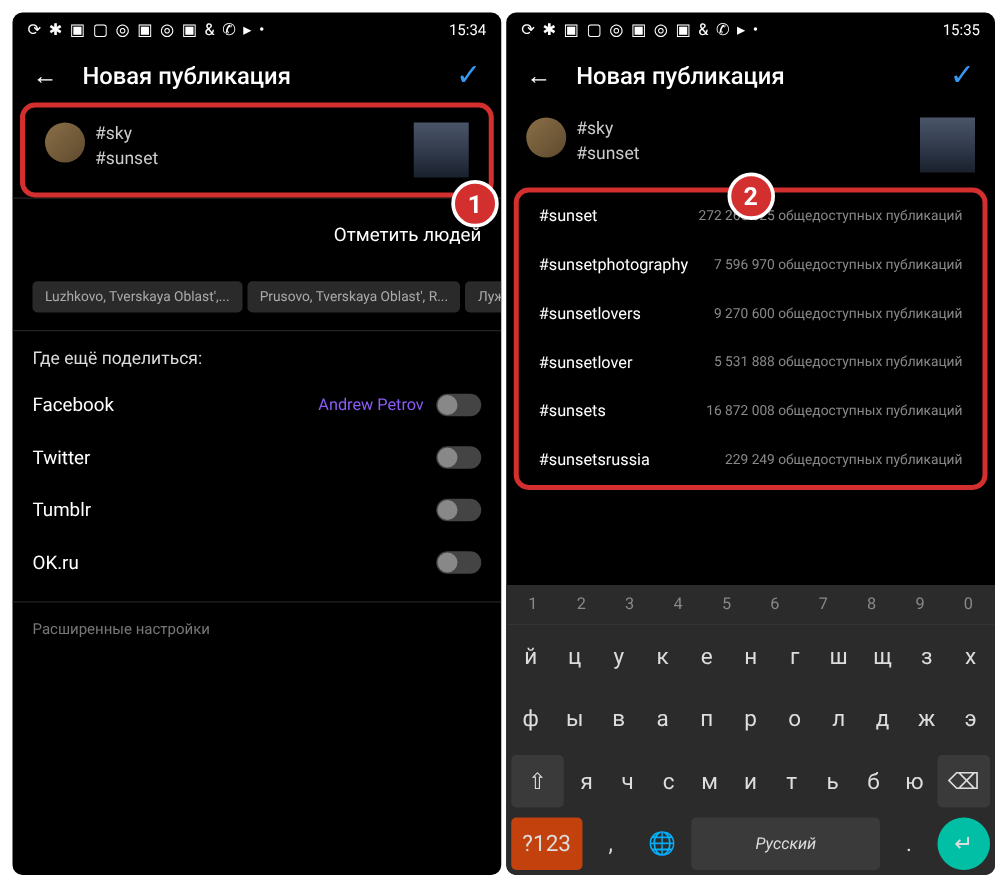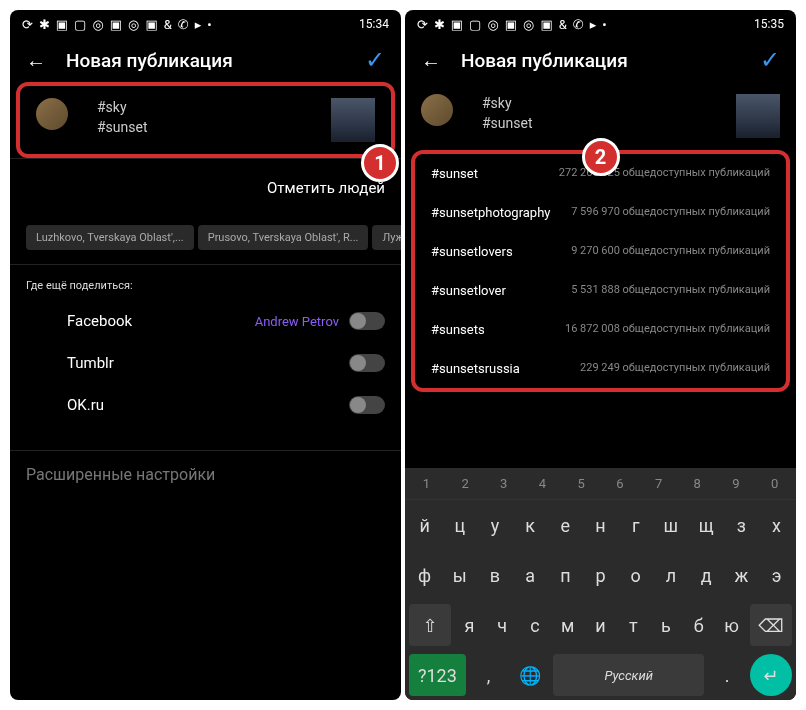--- a/index.html
+++ b/index.html
@@ -5,45 +5,45 @@
 * { margin: 0; padding: 0; box-sizing: border-box; }
 body { background: #fff; font-family: -apple-system, Roboto, Arial, sans-serif; display: flex; padding: 10px; gap: 4px; }
 .phone { width: 393px; height: 690px; background: #000; border-radius: 8px; overflow: hidden; color: #fff; position: relative; }
 .status-bar { height: 28px; display: flex; align-items: center; justify-content: space-between; padding: 0 12px; font-size: 12px; }
 .status-icons { display: flex; gap: 6px; align-items: center; }
 .status-icons span { font-size: 13px; }
 .header { display: flex; align-items: center; padding: 8px 16px; gap: 20px; }
 .back-arrow { font-size: 20px; }
 .header-title { font-size: 19px; font-weight: 500; flex: 1; }
 .check { color: #3897f0; font-size: 24px; }
-.caption-row { display: flex; align-items: flex-start; padding: 12px 16px; gap: 29px; }
+.caption-row { display: flex; align-items: flex-start; padding: 12px 16px; gap: 8px; }
 .avatar { width: 32px; height: 32px; border-radius: 50%; background: linear-gradient(135deg, #8b6f47, #5d4a2e); flex-shrink: 0; }
 .caption-text { flex: 1; font-size: 14px; color: #ccc; line-height: 1.4; }
 .thumb { width: 44px; height: 44px; background: linear-gradient(180deg, #4a5568 0%, #2d3748 60%, #1a202c 100%); }
 .redbox { border: 4px solid #d32f2f; border-radius: 12px; }
 .badge { position: absolute; width: 38px; height: 38px; border-radius: 50%; background: #d32f2f; border: 3px solid #fff; display: flex; align-items: center; justify-content: center; color: #fff; font-weight: bold; font-size: 20px; z-index: 10; }
 .row { padding: 20px 16px; font-size: 15px; border-top: 1px solid #222; display: flex; align-items: center; justify-content: flex-end; }
 .chips { display: flex; gap: 4px; padding: 8px 16px 14px; overflow: hidden; }
 .chip { background: #2a2a2a; padding: 6px 10px; border-radius: 4px; font-size: 11px; color: #aaa; white-space: nowrap; }
-.section-label { padding: 14px 16px 8px; font-size: 11px; color: #ddd; }
-.share-row { display: flex; align-items: flex-start; justify-content: space-between; padding: 12px 16px; margin-left: 41px; }
+.section-label { padding: 14px 16px 8px; font-size: 14px; color: #ddd; }
+.share-row { display: flex; align-items: flex-start; justify-content: space-between; padding: 12px 16px; }
 .share-name { font-size: 15px; }
 .share-sub { color: #8b5cf6; font-size: 13px; margin-right: 10px; }
 .toggle { width: 36px; height: 18px; background: #444; border-radius: 10px; position: relative; }
 .toggle::after { content: ''; position: absolute; width: 16px; height: 16px; background: #888; border-radius: 50%; top: 1px; left: 1px; }
-.adv { padding: 14px 16px; font-size: 16px; color: #777; border-top: 1px solid #222; margin-top: 24px; }
+.adv { padding: 14px 16px; font-size: 12px; color: #777; border-top: 1px solid #222; margin-top: 10px; }
 .suggest { padding: 12px 16px; display: flex; justify-content: space-between; font-size: 13px; }
 .suggest-tag { color: #fff; }
 .suggest-count { color: #888; font-size: 11px; }
 .keyboard { background: #2b2b2b; position: absolute; bottom: 0; left: 0; right: 0; }
 .kb-suggest { display: flex; padding: 8px 12px; gap: 20px; color: #888; font-size: 13px; border-bottom: 1px solid #333; }
 .kb-suggest span { flex: 1; text-align: center; }
 .kb-row { display: flex; padding: 4px 4px; gap: 4px; }
 .key { flex: 1; height: 42px; display: flex; align-items: center; justify-content: center; color: #ddd; font-size: 18px; border-radius: 4px; }
-.key.wide { flex: 1.5; background: #15803d; }
+.key.wide { flex: 1.5; background: #c2410c; }
 .key.space { flex: 4; background: #3a3a3a; font-size: 13px; font-style: italic; }
 .key.enter { background: #00bfa5; border-radius: 50%; flex: 0 0 42px; }
 .key.shift { background: #3a3a3a; flex: 1.3; }
 .right-group { display: flex; align-items: center; }
 .suggestions-box { margin: 0 6px; }
 </style>
 </head>
 <body>
 
 <div class="phone">
@@ -92,20 +92,24 @@
     <div class="chip">Prusovo, Tverskaya Oblast', R...</div>
     <div class="chip">Лужков</div>
   </div>
   <div class="section-label" style="border-top:1px solid #222;">Где ещё поделиться:</div>
   <div class="share-row">
     <span class="share-name">Facebook</span>
     <div class="right-group">
         <span class="share-sub">Andrew Petrov</span>
         <div class="toggle"></div>
       </div>
+  </div>
+  <div class="share-row">
+    <span class="share-name">Twitter</span>
+    <div class="toggle"></div>
   </div>
   <div class="share-row">
     <span class="share-name">Tumblr</span>
     <div class="toggle"></div>
   </div>
   <div class="share-row">
     <span class="share-name">OK.ru</span>
     <div class="toggle"></div>
   </div>
   <div class="adv">Расширенные настройки</div>

